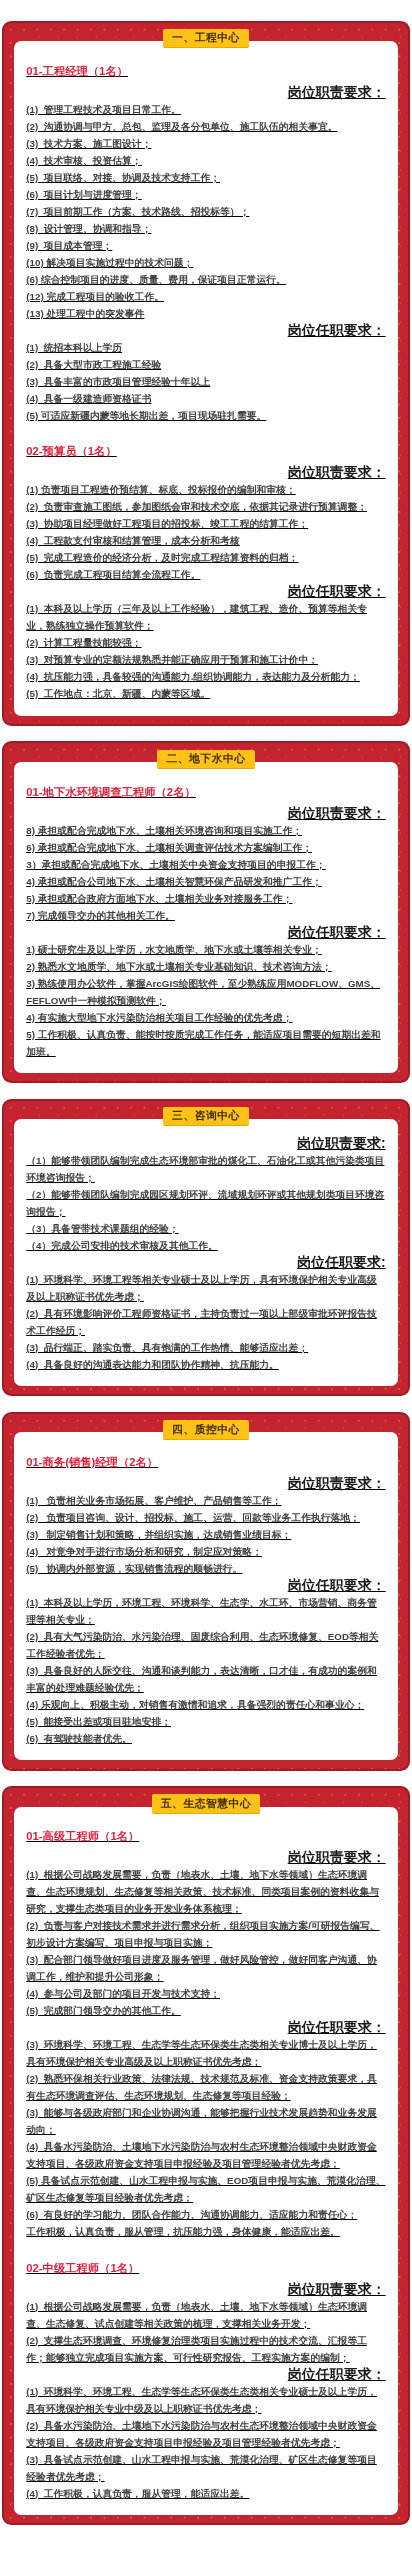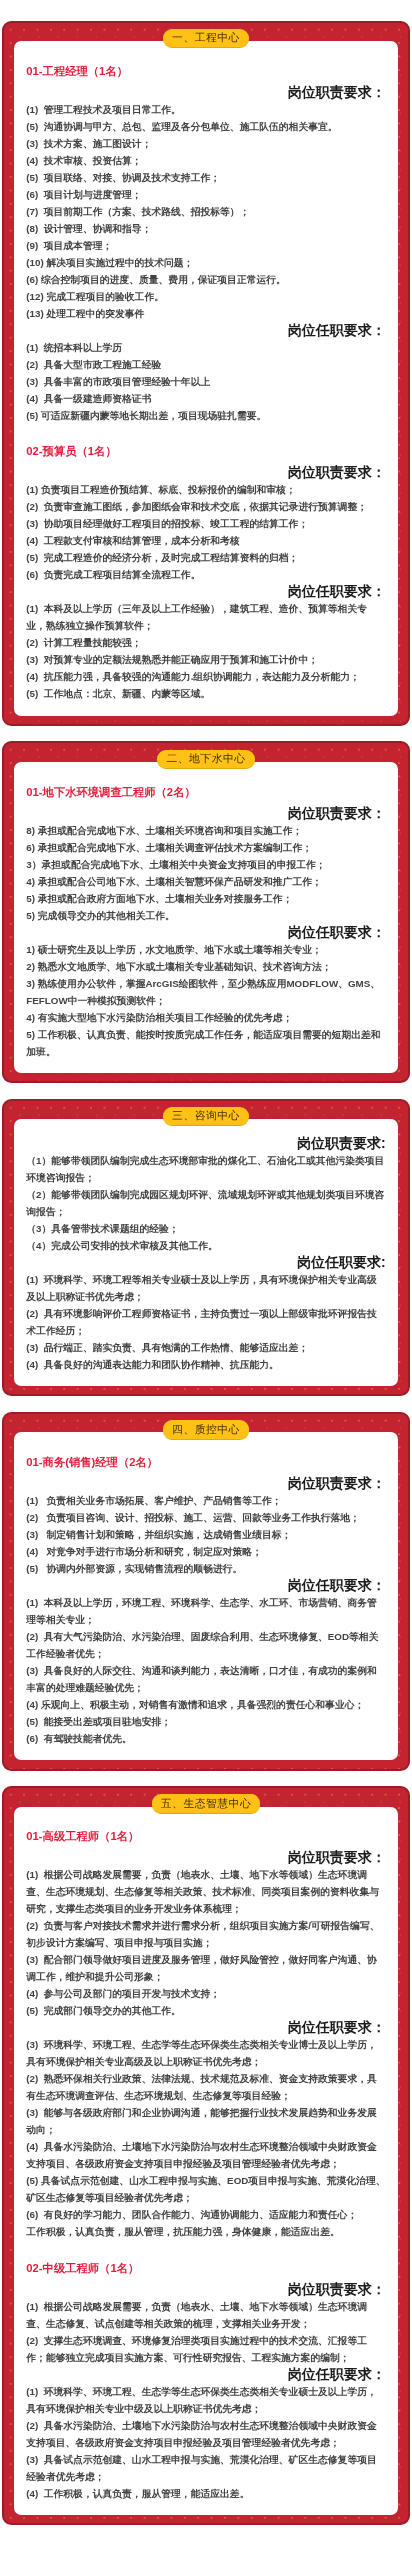--- a/index.html
+++ b/index.html
@@ -23,34 +23,35 @@
     padding-bottom:8.2px;
   }
   .badge{
     display:table;
     position:relative;
     z-index:2;
     margin:6.2px auto -7.2px;
     background:#ffc115;
     color:#3d2e00;
     font-size:10.8px;
-    font-weight:normal;
+    font-weight:bold;
     line-height:1.2;
     padding:2.6px 9.3px 3.1px;
-    border-radius:9px;
+    border-radius:2px;
     border-bottom:1.5px solid #e5a90a;
     letter-spacing:0.5px;
   }
   .panel{
     position:relative;
     z-index:1;
     background:#ffffff;
     border-radius:7.2px;
     margin:0 9.8px;
     padding:15.5px 12.4px 13.4px;
+    text-decoration:underline;
   }
   .job + .job{margin-top:20.6px;}
   .job-title{
     margin:7.2px 0 5.2px;
     color:#e01f3d;
     font-size:11.3px;
     font-weight:bold;
     line-height:1.3;
   }
   .req-heading{
@@ -75,21 +76,21 @@
 <body>
 
 <div id="poster">
     <section class="card">
       <div class="badge">一、工程中心</div>
       <div class="panel">
         <div class="job">
           <h3 class="job-title">01-工程经理（1名）</h3>
           <p class="req-heading">岗位职责要求：</p>
           <p class="item">(1)  管理工程技术及项目日常工作。</p>
-          <p class="item">(5)  沟通协调与甲方、总包、监理及各分包单位、施工队伍的相关事宜。</p>
+          <p class="item">(2)  沟通协调与甲方、总包、监理及各分包单位、施工队伍的相关事宜。</p>
           <p class="item">(3)  技术方案、施工图设计；</p>
           <p class="item">(4)  技术审核、投资估算；</p>
           <p class="item">(5)  项目联络、对接、协调及技术支持工作；</p>
           <p class="item">(6)  项目计划与进度管理；</p>
           <p class="item">(7)  项目前期工作（方案、技术路线、招投标等）；</p>
           <p class="item">(8)  设计管理、协调和指导；</p>
           <p class="item">(9)  项目成本管理；</p>
           <p class="item">(10) 解决项目实施过程中的技术问题；</p>
           <p class="item">(6) 综合控制项目的进度、质量、费用，保证项目正常运行。</p>
           <p class="item">(12) 完成工程项目的验收工作。</p>
@@ -123,21 +124,21 @@
       <div class="badge">二、地下水中心</div>
       <div class="panel">
         <div class="job">
           <h3 class="job-title">01-地下水环境调查工程师（2名）</h3>
           <p class="req-heading">岗位职责要求：</p>
           <p class="item">8) 承担或配合完成地下水、土壤相关环境咨询和项目实施工作；</p>
           <p class="item">6) 承担或配合完成地下水、土壤相关调查评估技术方案编制工作；</p>
           <p class="item">3）承担或配合完成地下水、土壤相关中央资金支持项目的申报工作；</p>
           <p class="item">4) 承担或配合公司地下水、土壤相关智慧环保产品研发和推广工作；</p>
           <p class="item">5) 承担或配合政府方面地下水、土壤相关业务对接服务工作；</p>
-          <p class="item">5) 完成领导交办的其他相关工作。</p>
+          <p class="item">7) 完成领导交办的其他相关工作。</p>
           <p class="req-heading">岗位任职要求：</p>
           <p class="item">1) 硕士研究生及以上学历，水文地质学、地下水或土壤等相关专业；</p>
           <p class="item">2) 熟悉水文地质学、地下水或土壤相关专业基础知识、技术咨询方法；</p>
           <p class="item">3) 熟练使用办公软件，掌握ArcGIS绘图软件，至少熟练应用MODFLOW、GMS、FEFLOW中一种模拟预测软件；</p>
           <p class="item">4) 有实施大型地下水污染防治相关项目工作经验的优先考虑；</p>
           <p class="item">5) 工作积极、认真负责、能按时按质完成工作任务，能适应项目需要的短期出差和加班。</p>
         </div>
       </div>
     </section>
     <section class="card">

